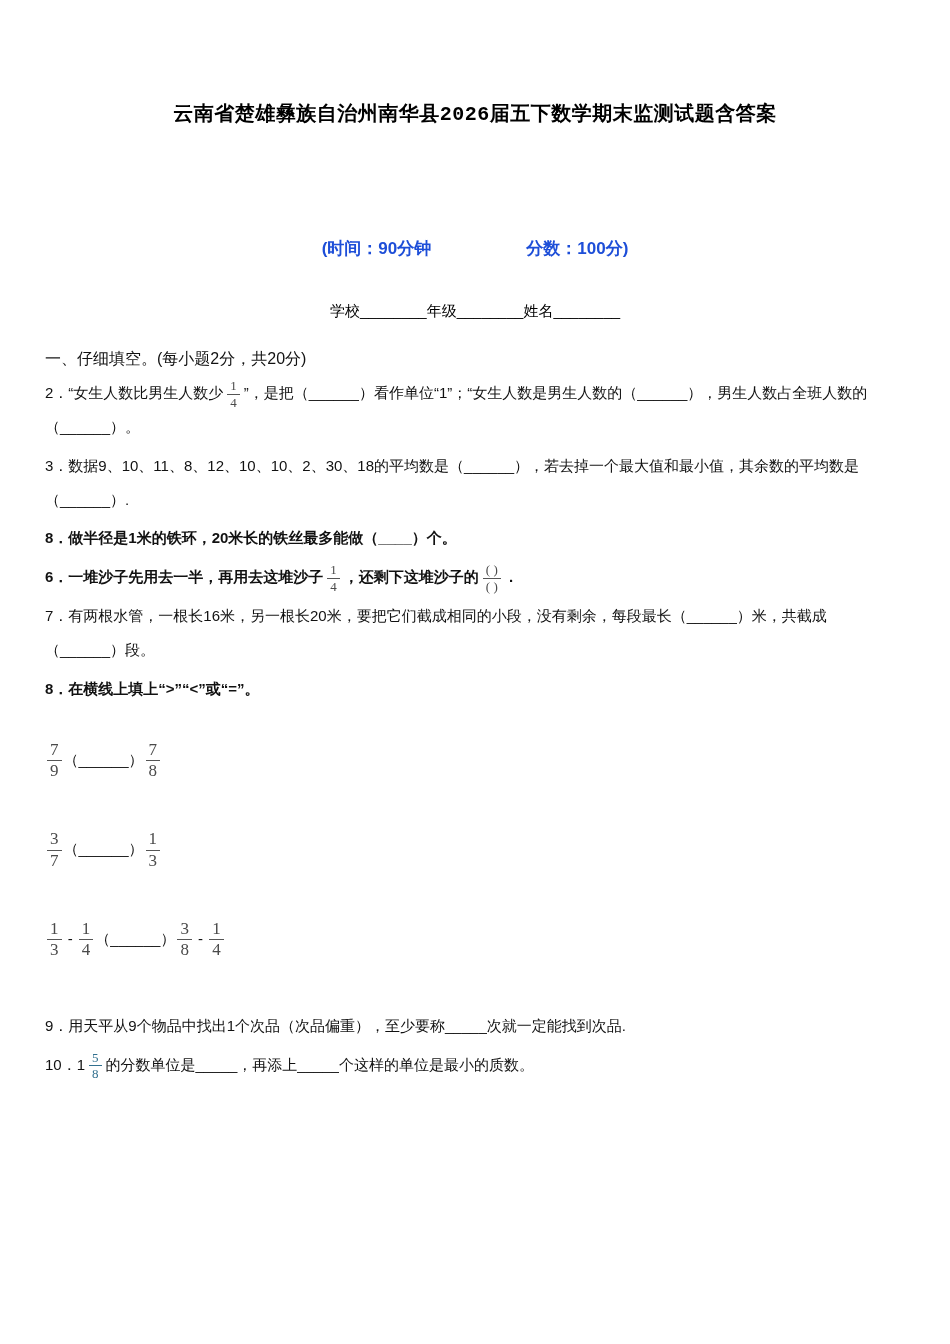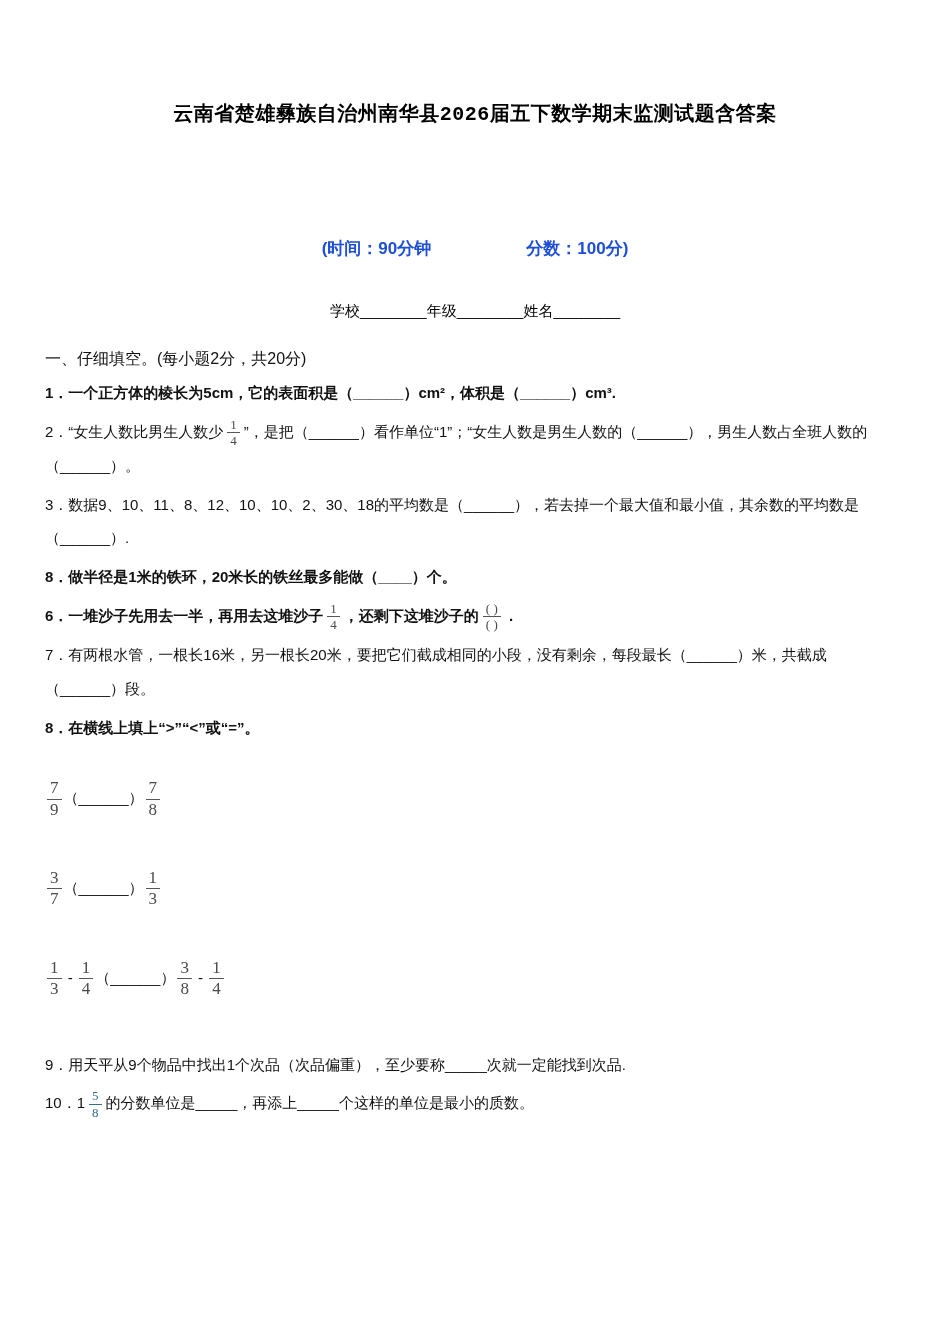--- a/index.html
+++ b/index.html
@@ -64,21 +64,20 @@
 
   <div class="blanks-line">
     <span>学校________</span>
     <span>年级________</span>
     <span>姓名________</span>
   </div>
 
   <div class="section-heading">一、仔细填空。(每小题2分，共20分)</div>
 
   <div class="questions">
-    <p class="q b">1．一个正方体的棱长为5cm，它的表面积是（______）cm²，体积是（______）cm³.</p>
     <p class="q">2．“女生人数比男生人数少<span class="frac">
           <span class="num">1</span>
           <span class="den">4</span>
         </span>”，是把（______）看作单位“1”；“女生人数是男生人数的（______），男生人数占全班人数的（______）。</p>
     <p class="q">3．数据9、10、11、8、12、10、10、2、30、18的平均数是（______），若去掉一个最大值和最小值，其余数的平均数是（______）.</p>
     <p class="q b">8．做半径是1米的铁环，20米长的铁丝最多能做（____）个。</p>
     <p class="q b">6．一堆沙子先用去一半，再用去这堆沙子<span class="frac">
           <span class="num">1</span>
           <span class="den">4</span>
         </span>，还剩下这堆沙子的<span class="frac">

